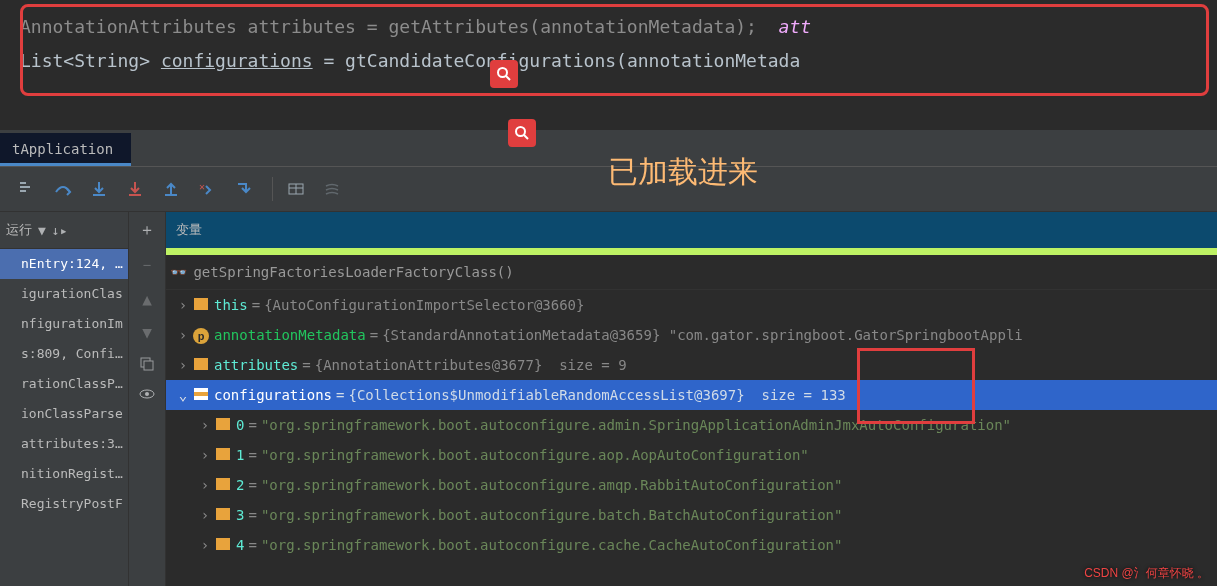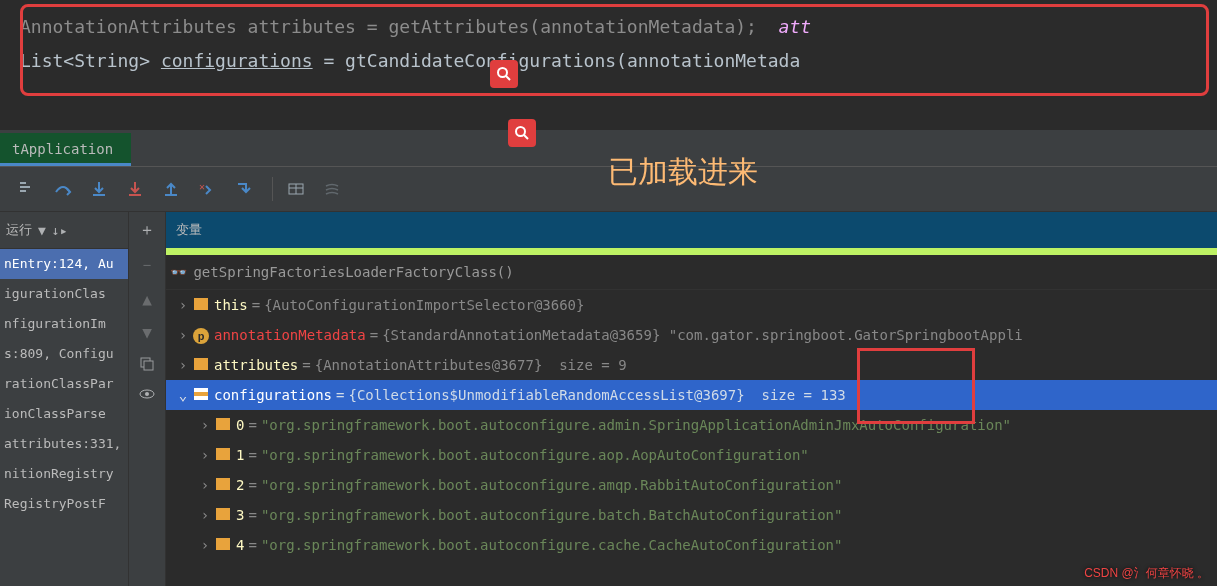--- a/index.html
+++ b/index.html
@@ -5,45 +5,45 @@
 html,body{margin:0;padding:0;background:#2b2b2b;font-family:"Consolas","Monaco",monospace;font-size:14px;color:#a9b7c6;overflow:hidden;width:1217px;height:586px}
 .code-area{padding:10px 20px;background:#2b2b2b;height:110px;overflow:hidden;position:relative}
 .code-line{height:34px;line-height:34px;font-size:18px;white-space:nowrap;color:#8c8c8c}
 .code-line.active{color:#b8c3cc}
 .hl-box{position:absolute;left:20px;top:4px;right:8px;height:86px;border:3px solid #e03e3e;border-radius:8px;pointer-events:none}
 .mag{display:inline-flex;align-items:center;justify-content:center;width:28px;height:28px;background:#e03e3e;border-radius:4px;color:#fff;font-size:15px;position:absolute}
 .mag1{left:490px;top:60px}
 .mag2{left:508px;top:119px}
 .und{text-decoration:underline}
 .tab-bar{background:#3c3f41;border-bottom:1px solid #555;height:36px;display:flex;align-items:flex-end;padding-left:0}
-.tab{background:#14532d;color:#bbbbbb;padding:8px 18px 6px 12px;border-bottom:3px solid #4a88c7;font-size:14px}
+.tab{background:#0f172a;color:#bbbbbb;padding:8px 18px 6px 12px;border-bottom:3px solid #4a88c7;font-size:14px}
 .toolbar{height:44px;background:#3c3f41;border-bottom:1px solid #323232;display:flex;align-items:center;padding-left:12px}
 .toolbar .tbtn{width:30px;height:30px;display:flex;align-items:center;justify-content:center;margin-right:6px}
 .toolbar .sep{width:1px;height:24px;background:#555;margin:0 8px}
 .big-red-text{position:absolute;left:608px;top:152px;color:#fdba74;font-size:30px;font-family:"SimSun","宋体",serif;font-weight:400}
 .body-row{display:flex;height:380px}
 .left-col{width:128px;background:#3c3f41;border-right:1px solid #323232;font-size:13px;color:#bbbbbb;display:flex;flex-direction:column;}
 .left-hdr{height:36px;border-bottom:1px solid #323232;display:flex;align-items:center;padding-left:6px;gap:6px}
 .left-list{flex:1;overflow:hidden}
-.left-item{height:30px;line-height:30px;padding-left:4px;white-space:nowrap;overflow:hidden;text-overflow:ellipsis;color:#bbbbbb}
+.left-item{height:30px;line-height:30px;padding-left:21px;white-space:nowrap;overflow:hidden;text-overflow:ellipsis;color:#bbbbbb}
 .left-item.sel{background:#4b6eaf;color:#fff}
 .mid-col{width:36px;background:#3c3f41;border-right:1px solid #323232;display:flex;flex-direction:column;align-items:center;padding-top:8px;gap:14px;color:#afb1b3}
 .mid-col span{font-size:16px}
 .main-col{flex:1;background:#2b2b2b;display:flex;flex-direction:column;overflow:hidden}
 .vars-hdr{height:36px;background:#0c4a6e;border-bottom:7px solid #bef264;display:flex;align-items:center;padding-left:10px;color:#bbbbbb;font-size:13px;font-family:Liberation Serif, serif}
 .expr-line{height:34px;display:flex;align-items:center;padding-left:4px;color:#999;font-size:14px;border-bottom:1px solid #323232}
 .vars{flex:1;overflow:hidden}
 .vrow{height:30px;display:flex;align-items:center;padding-left:8px;font-size:14px;white-space:nowrap}
 .vrow.sel{background:#2f65ca}
 .vrow .arr{width:18px;text-align:center;color:#888}
 .vrow.sel .arr{color:#e8e8e8}
 .vrow .ico{width:18px;text-align:center;margin-right:4px}
 .vrow.ind1{padding-left:30px}
-.name{color:#fef9c3}
-.name-purple{color:#ef4444}
+.name{color:#5eead4}
+.name-purple{color:#22c55e}
 .vrow.sel .name{color:#fff}
 .eq{color:#888;margin:0 4px}
 .val-grey{color:#888}
 .val-green{color:#6a8759}
 .vrow.sel .val-grey{color:#d0dbe8}
 .vrow.sel .eq{color:#d0dbe8}
 .size-hl{position:absolute;right:242px;top:348px;width:112px;height:70px;border:3px solid #e03e3e;pointer-events:none}
 .watermark{position:absolute;right:8px;bottom:4px;color:#ef4444;font-size:12px;font-family:"Microsoft YaHei",sans-serif;text-shadow:0 0 4px #000}
 .icon-bars{display:inline-block;width:14px;border-top:4px solid #e8a33c;border-bottom:4px solid #e8a33c;height:4px}
 .icon-bars::before{content:"";display:block;border-top:4px solid #e8a33c;height:0;margin-top:-0px}

